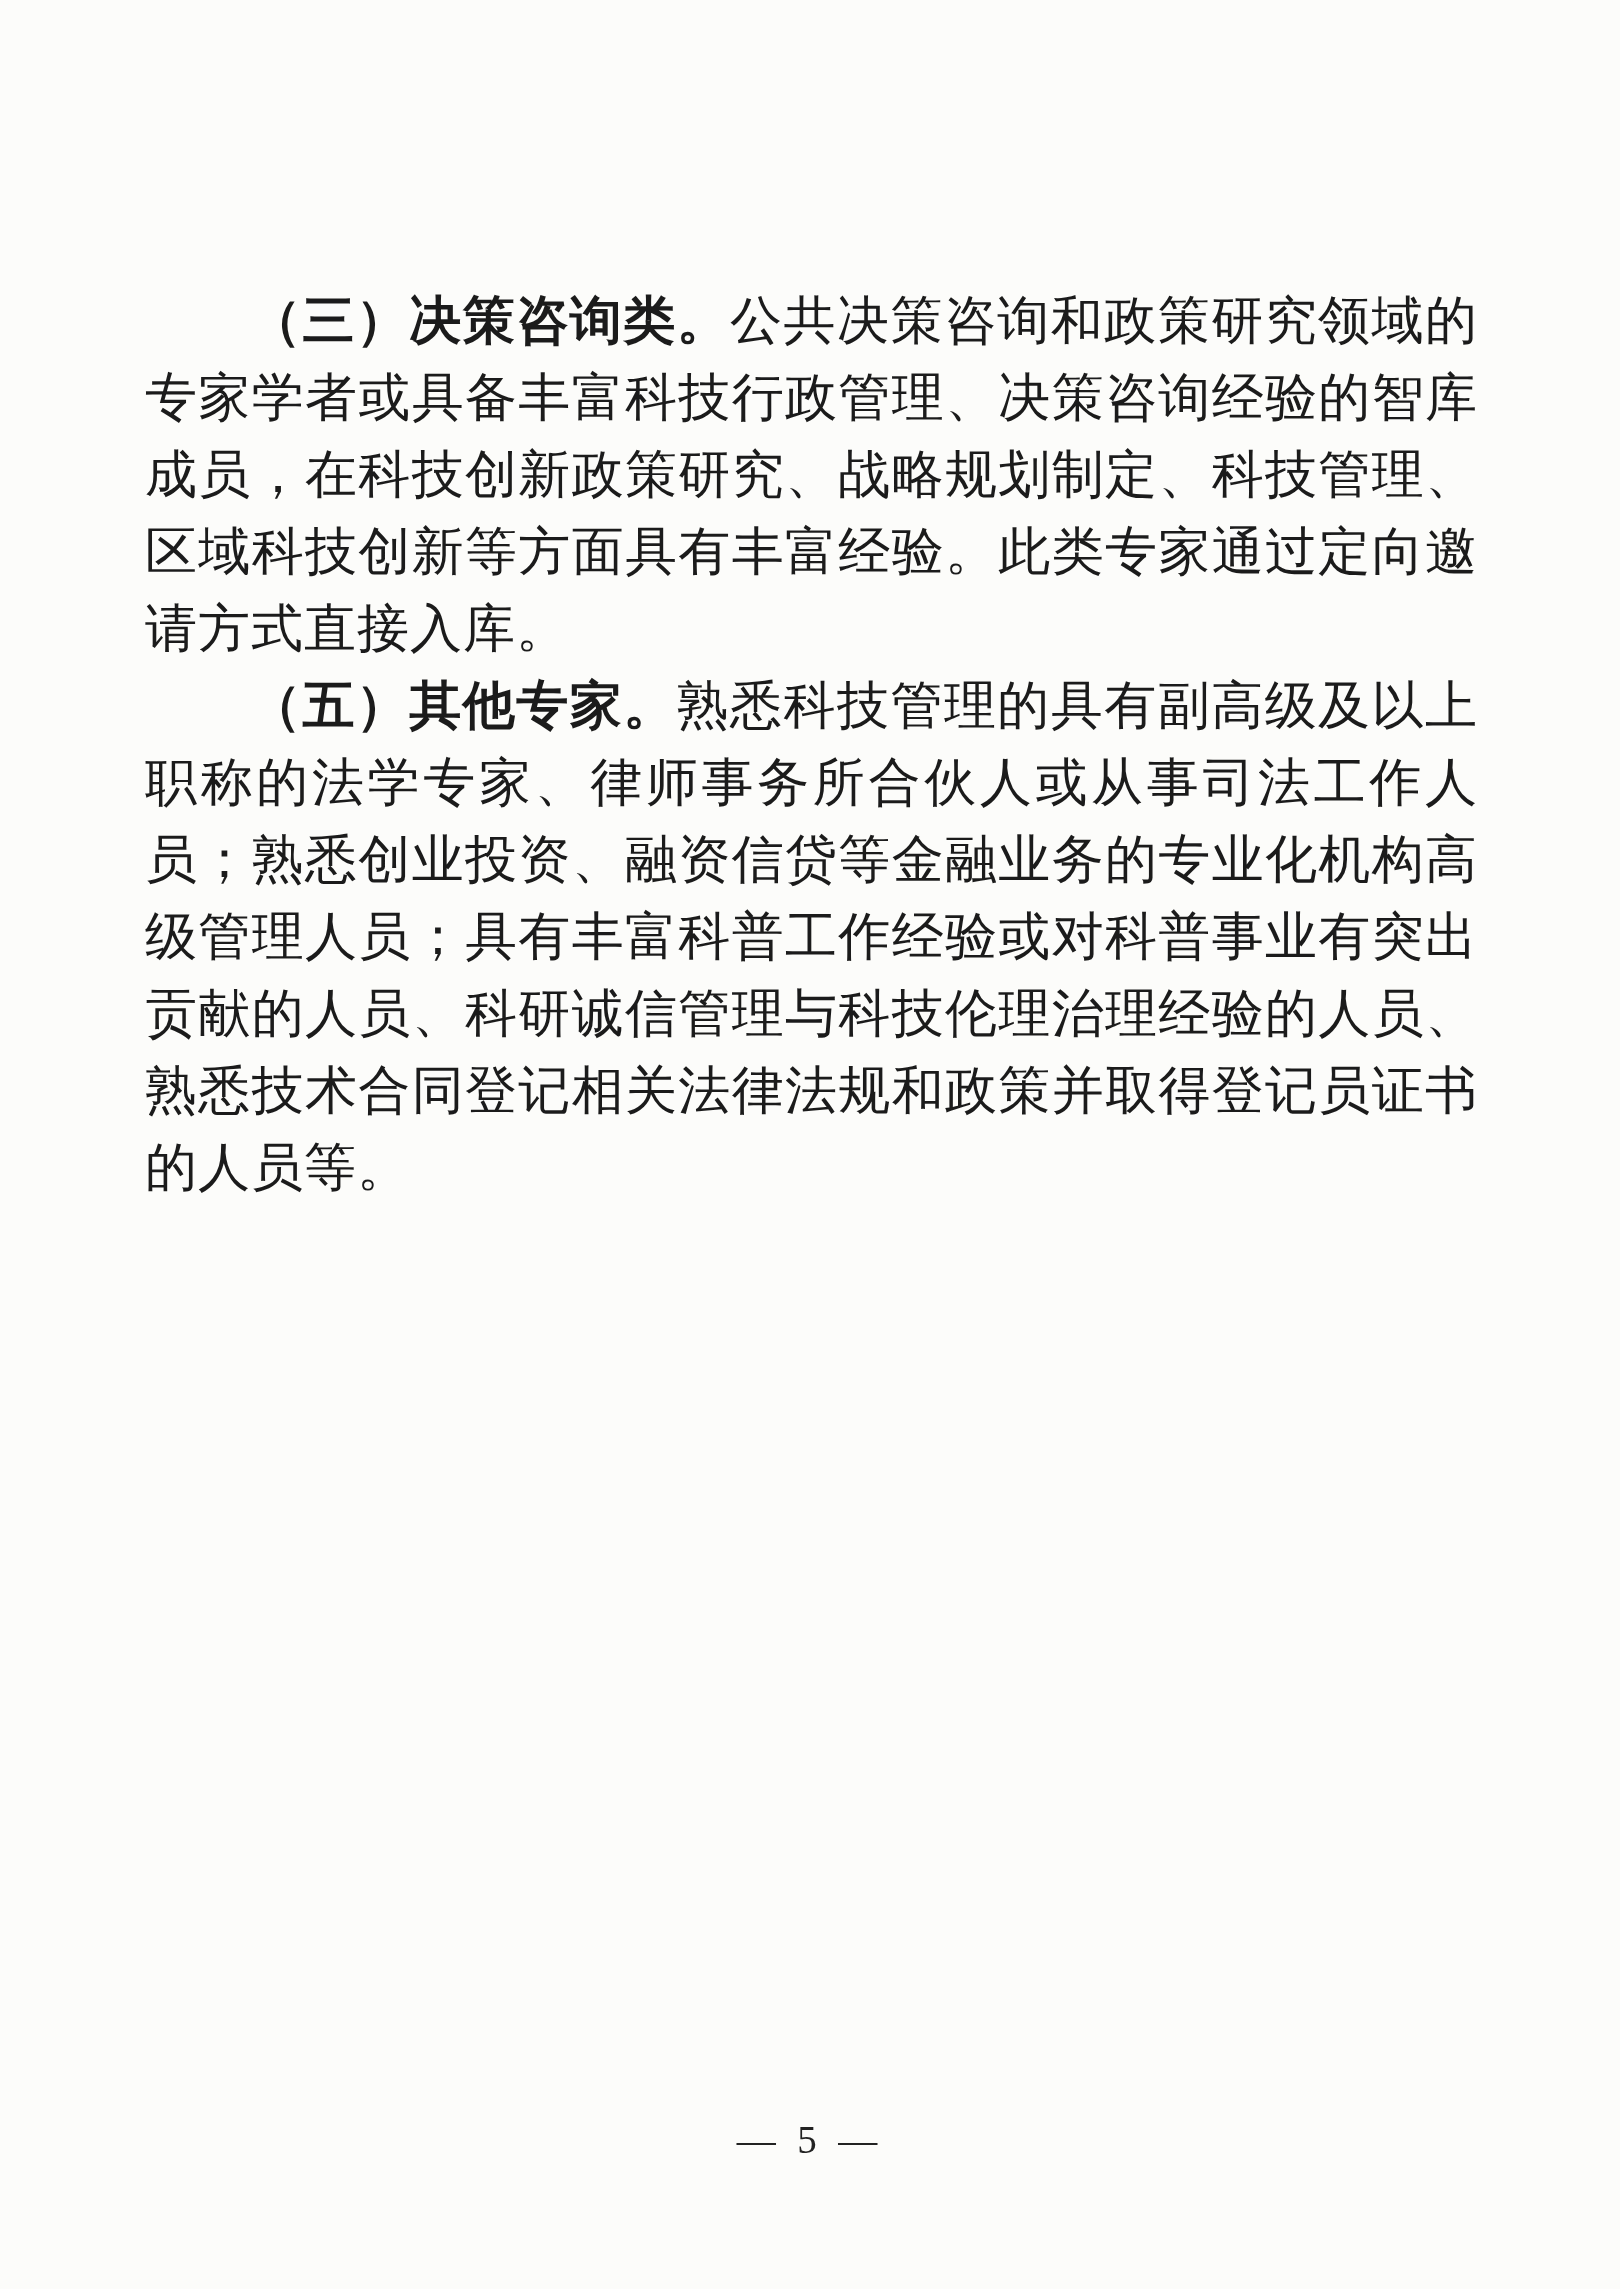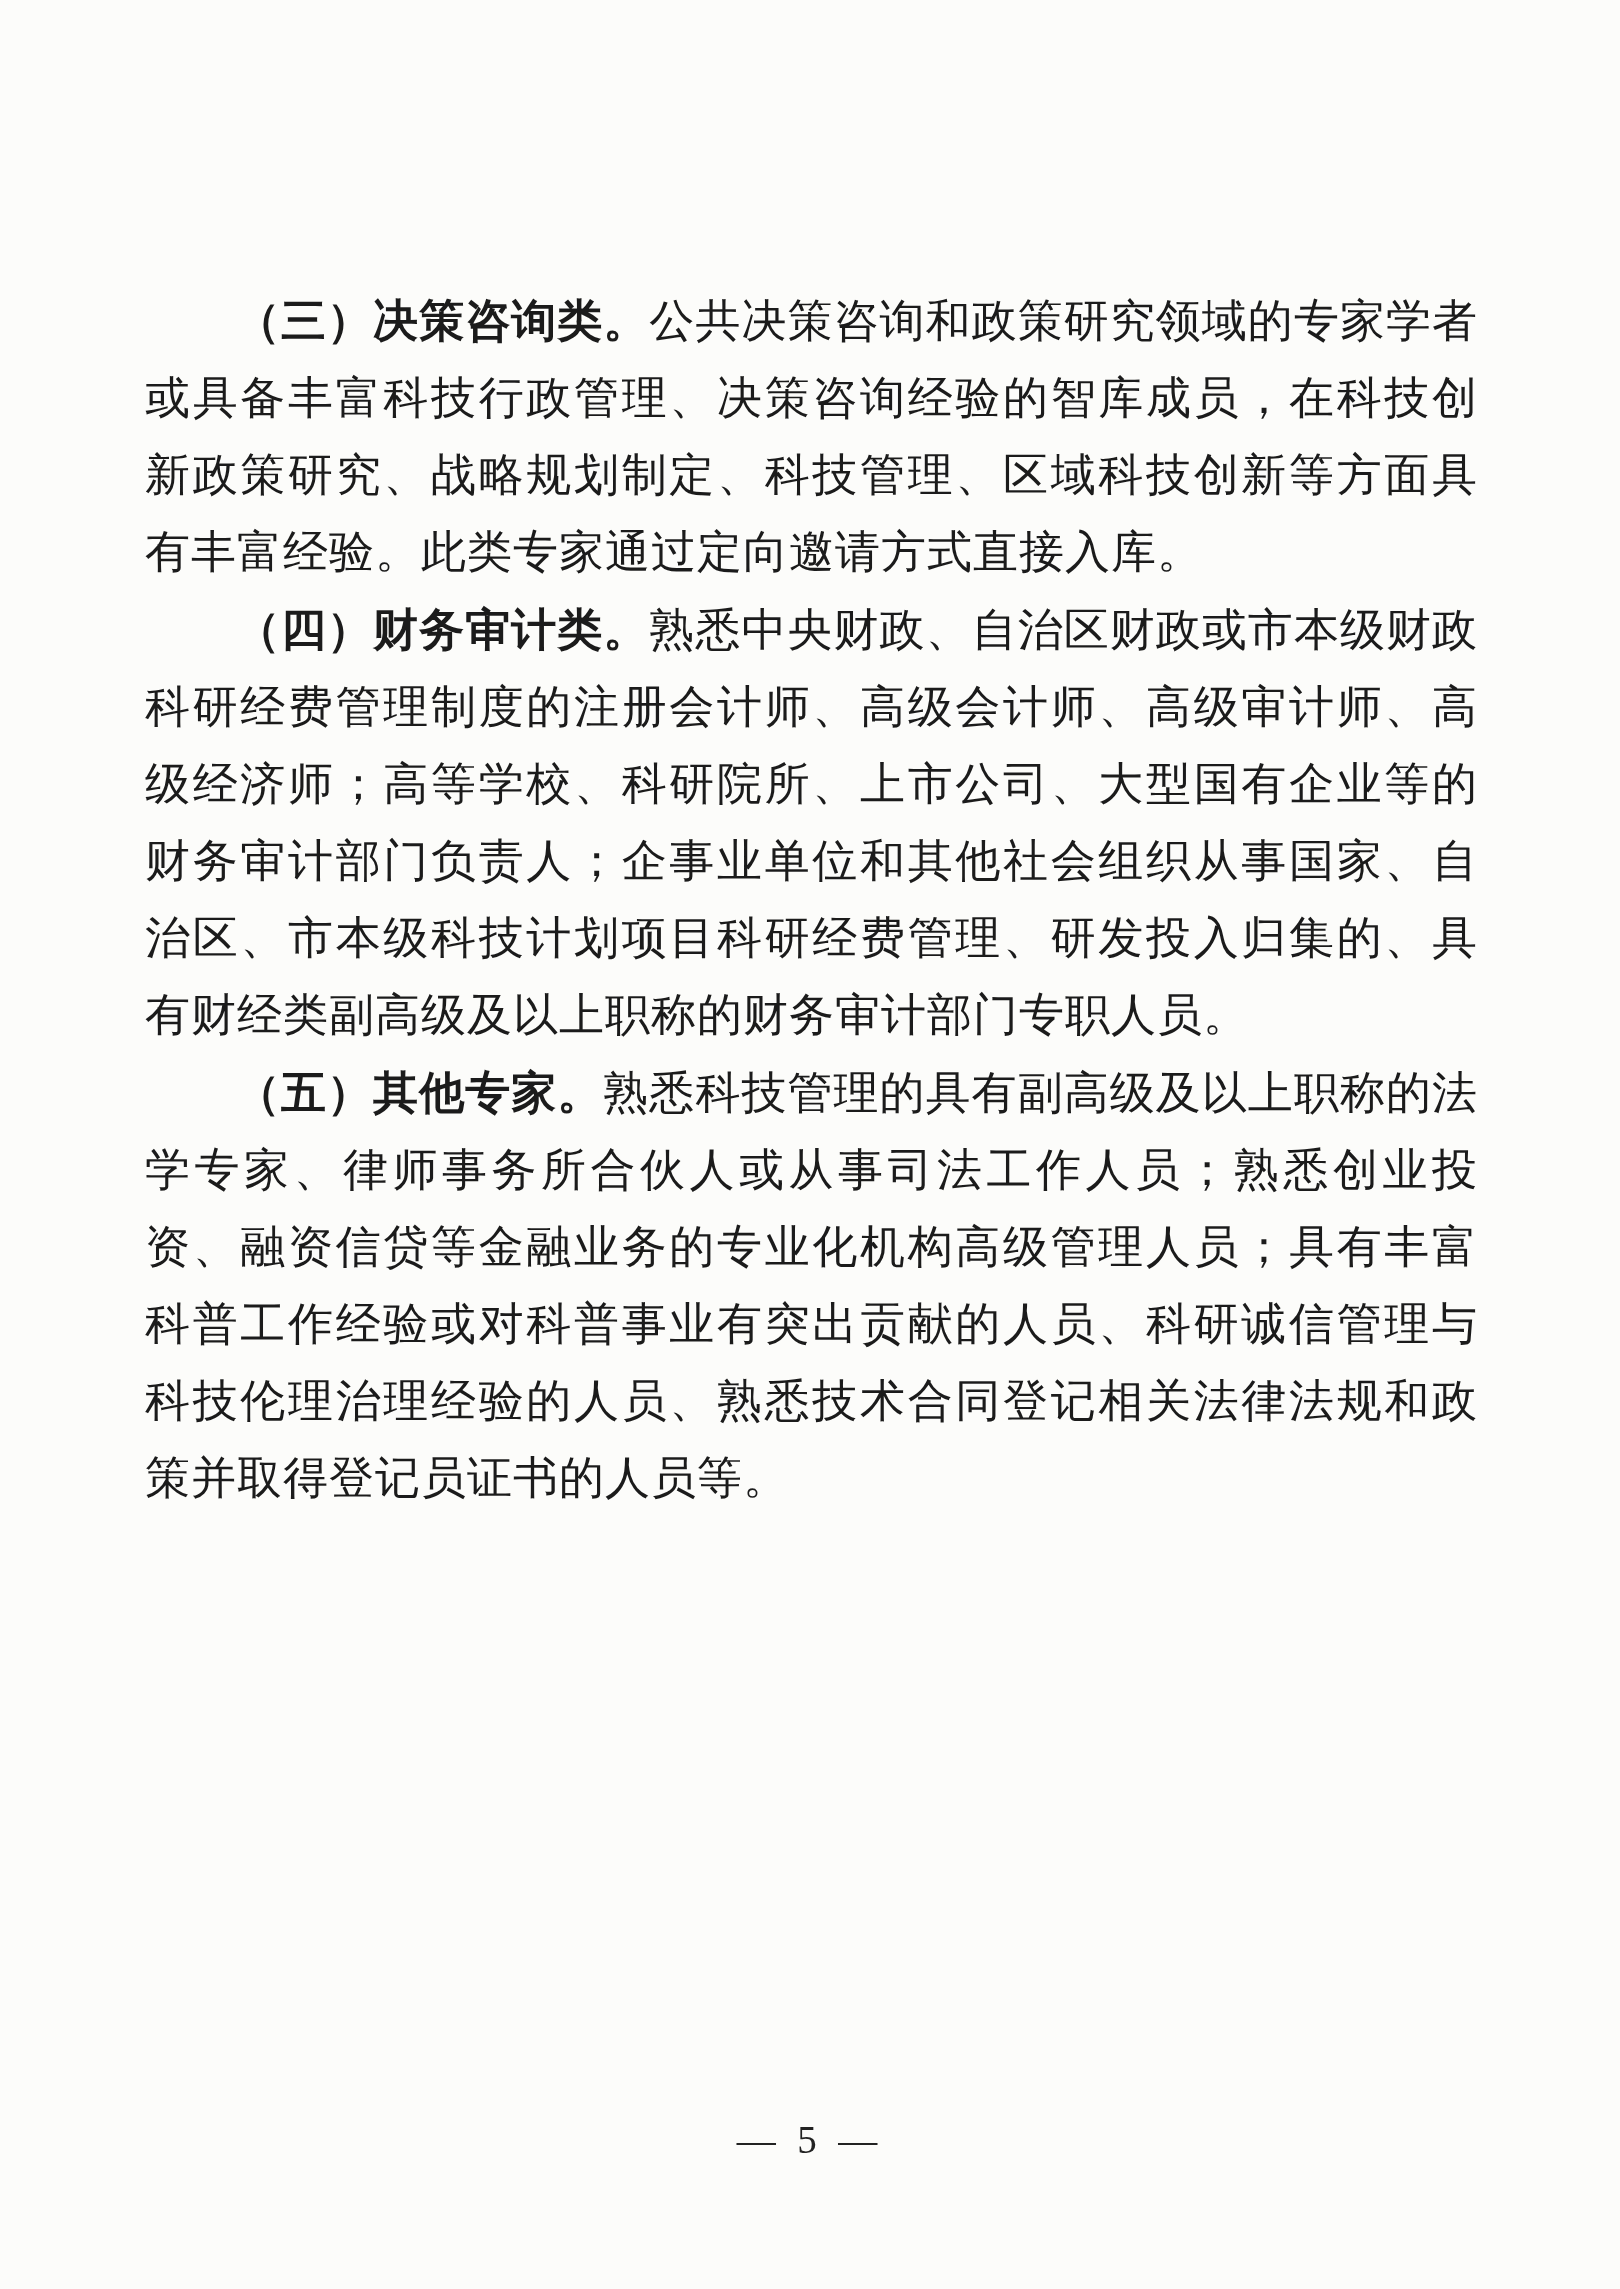--- a/index.html
+++ b/index.html
@@ -20,21 +20,21 @@
     inset: 0;
   }
   .text-block {
     position: absolute;
     left: 145px;
     top: 282px;
     width: 1333px;
   }
   .para {
     margin: 0;
-    font-size: 45px;
+    font-size: 52px;
     line-height: 77px;
     text-align: justify;
     text-justify: inter-ideograph;
     text-align-last: left;
     text-indent: 2em;
     letter-spacing: 1px;
   }
   .para .lead {
     font-weight: bold;
     font-family: "Liberation Sans", "DejaVu Sans", sans-serif;
@@ -55,21 +55,20 @@
 </style>
 </head>
 <body>
 
 <div class="page">
 
   <main class="text-block">
 
     <p class="para"><span class="lead">（三）决策咨询类。</span><span>公共决策咨询和政策研究领域的专家学者或具备丰富科技行政管理、决策咨询经验的智库成员，在科技创新政策研究、战略规划制定、科技管理、区域科技创新等方面具有丰富经验。此类专家通过定向邀请方式直接入库。</span></p>
 
-    <p class="para"><span class="lead">（四）财务审计类。</span><span>熟悉中央财政、自治区财政或市本级财政科研经费管理制度的注册会计师、高级会计师、高级审计师、高级经济师；高等学校、科研院所、上市公司、大型国有企业等的财务审计部门负责人；企事业单位和其他社会组织从事国家、自治区、市本级科技计划项目科研经费管理、研发投入归集的、具有财经类副高级及以上职称的财务审计部门专职人员。</span></p>
 
     <p class="para"><span class="lead">（五）其他专家。</span><span>熟悉科技管理的具有副高级及以上职称的法学专家、律师事务所合伙人或从事司法工作人员；熟悉创业投资、融资信贷等金融业务的专业化机构高级管理人员；具有丰富科普工作经验或对科普事业有突出贡献的人员、科研诚信管理与科技伦理治理经验的人员、熟悉技术合同登记相关法律法规和政策并取得登记员证书的人员等。</span></p>
 
 
   </main>
 
   <footer class="page-footer">
     <span class="page-number">— 5 —</span>
   </footer>
 

